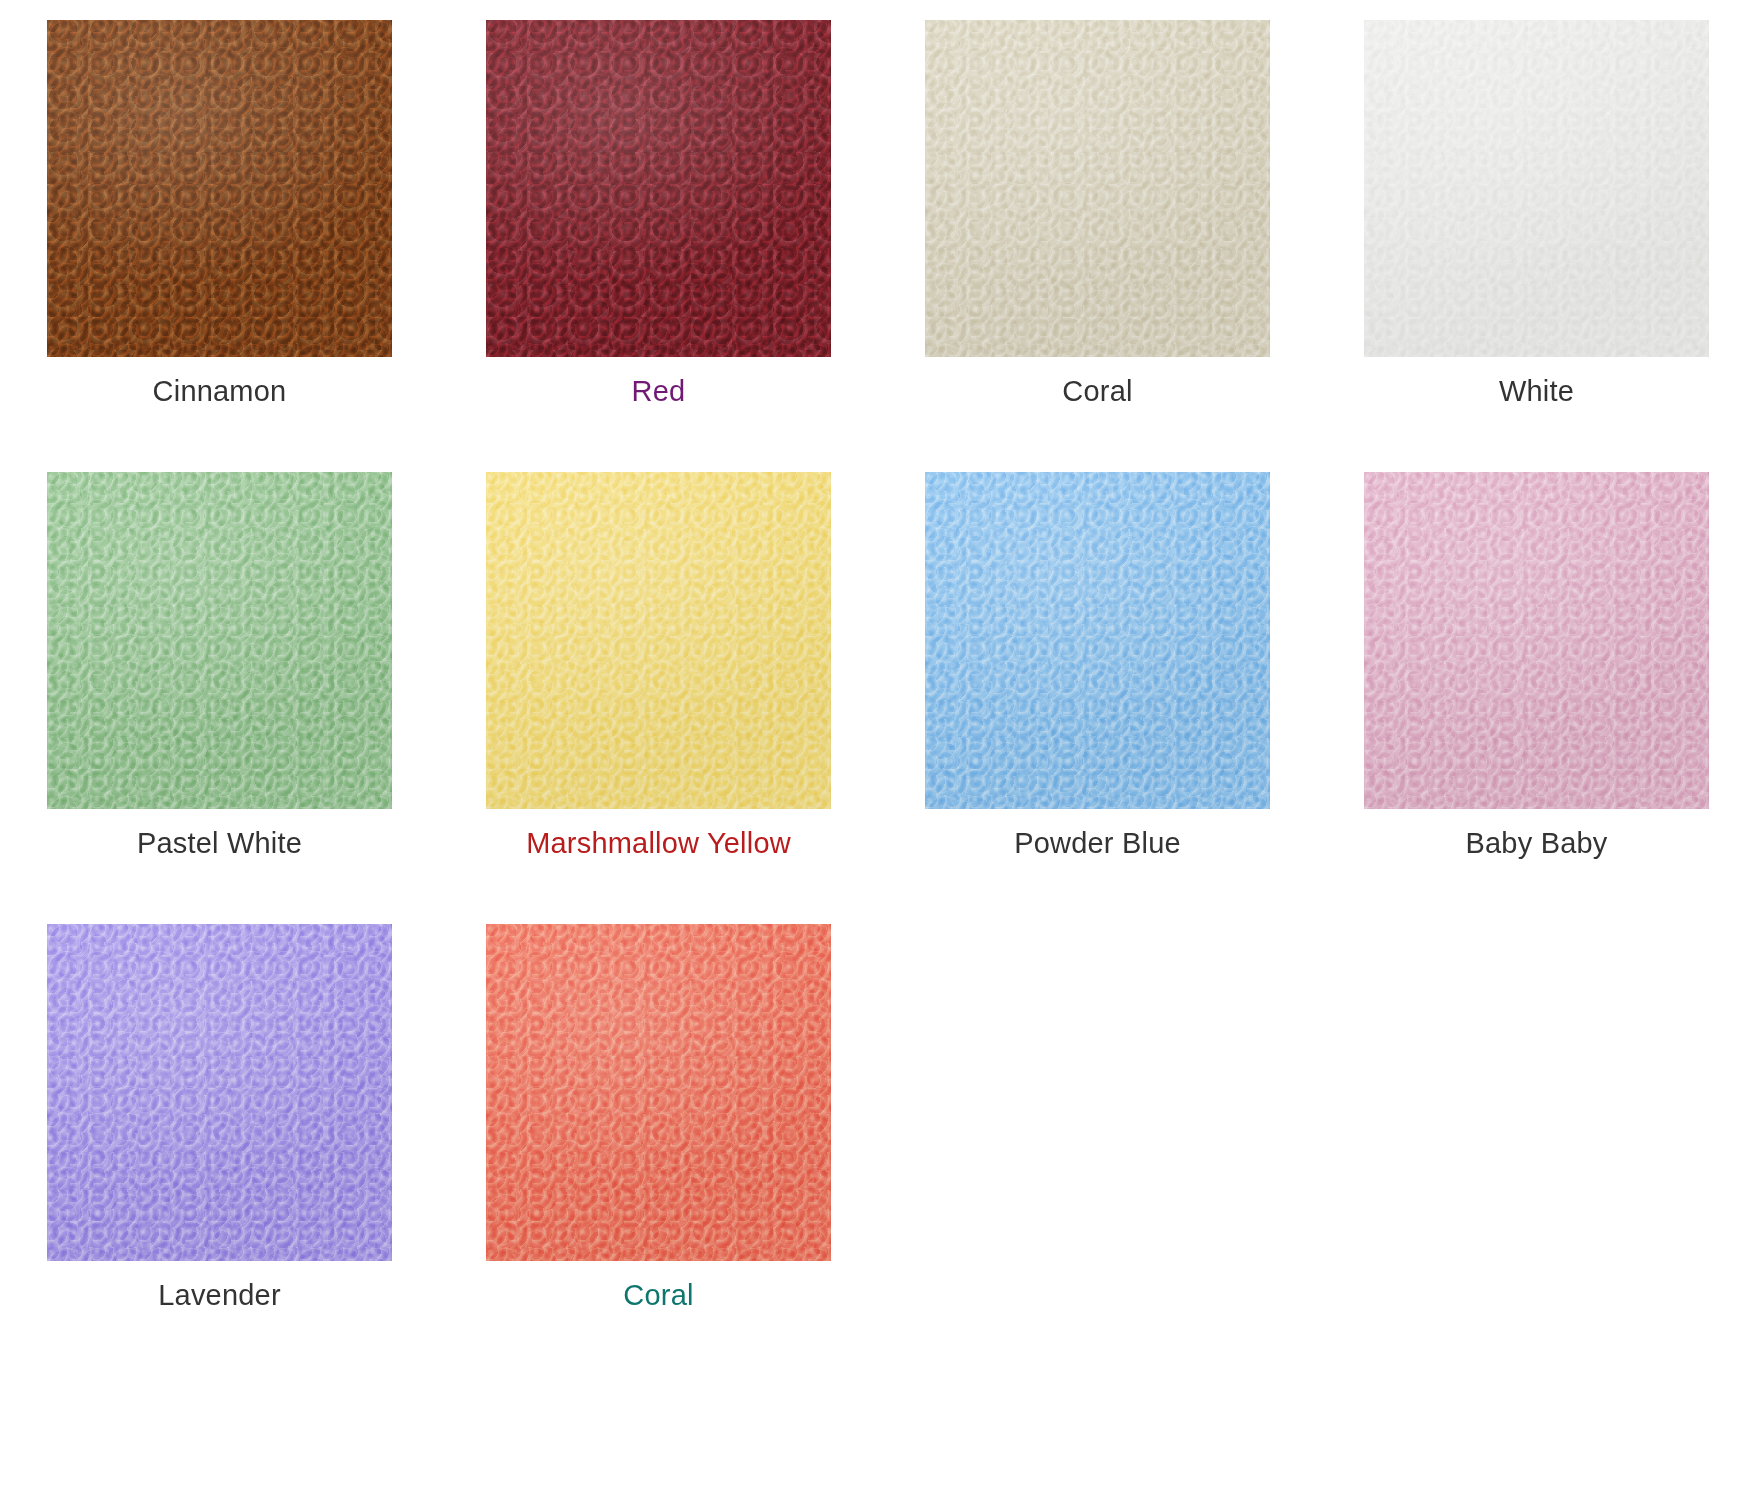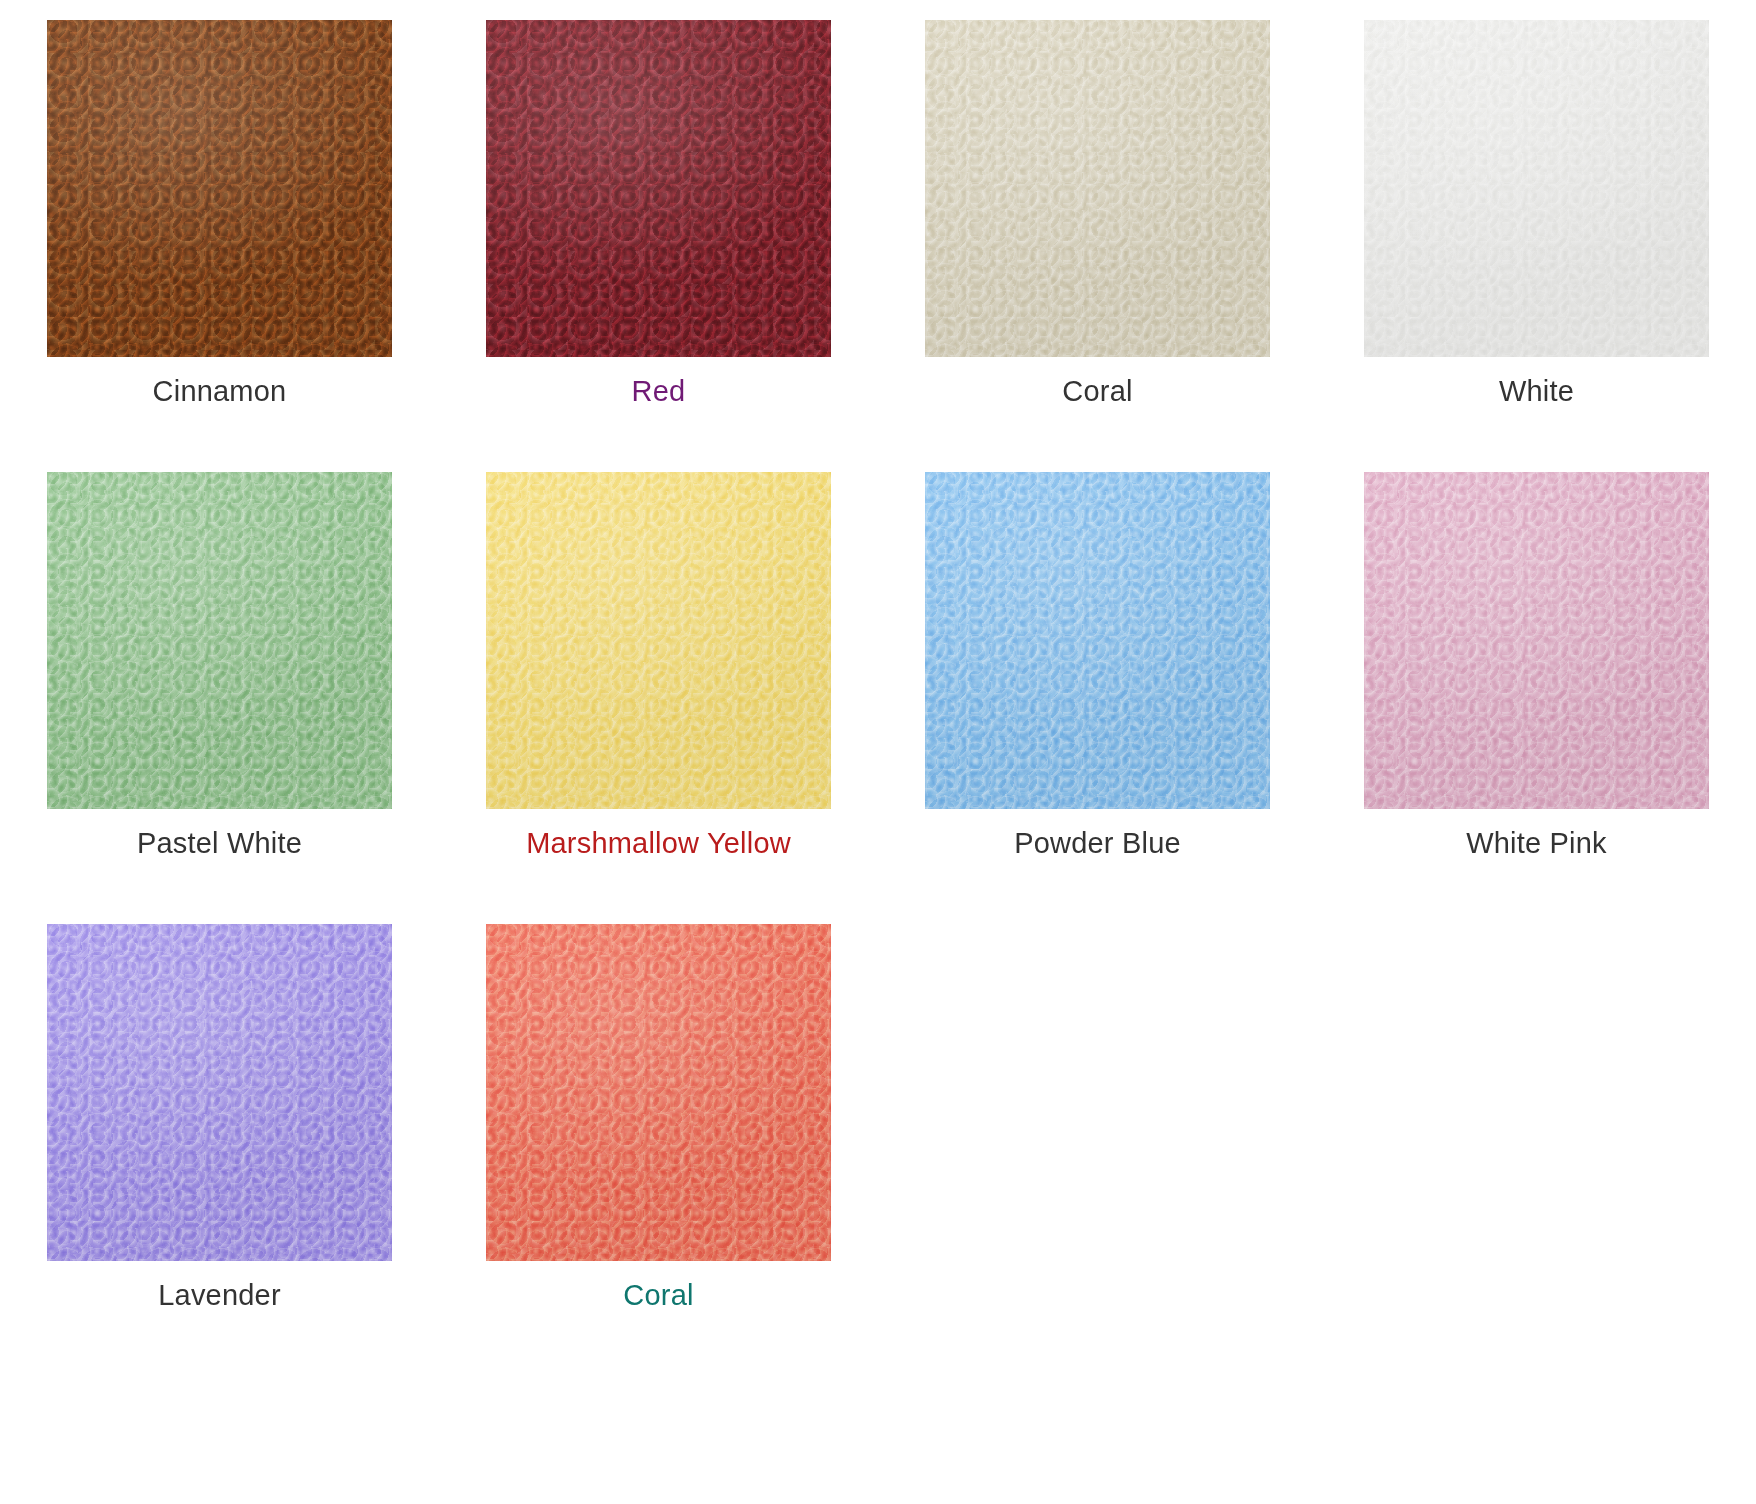--- a/index.html
+++ b/index.html
@@ -144,21 +144,21 @@
         <div class="sheen"></div>
       </div>
       <div class="swatch-label" style="color: rgb(51, 51, 51); text-align: right;">Powder Blue</div>
     </div>
     <div class="swatch-cell">
       <div class="swatch-chip" style="background-color: rgb(227, 180, 203);">
         <div class="grain"></div>
         <div class="grain2"></div>
         <div class="sheen"></div>
       </div>
-      <div class="swatch-label" style="color: rgb(51, 51, 51);">White Pink</div>
+      <div class="swatch-label" style="color: rgb(51, 51, 51);">Baby Baby</div>
     </div>
     <div class="swatch-cell">
       <div class="swatch-chip" style="background-color: rgb(168, 153, 235);">
         <div class="grain"></div>
         <div class="grain2"></div>
         <div class="sheen"></div>
       </div>
       <div class="swatch-label" style="color: rgb(51, 51, 51);">Lavender</div>
     </div>
     <div class="swatch-cell">

